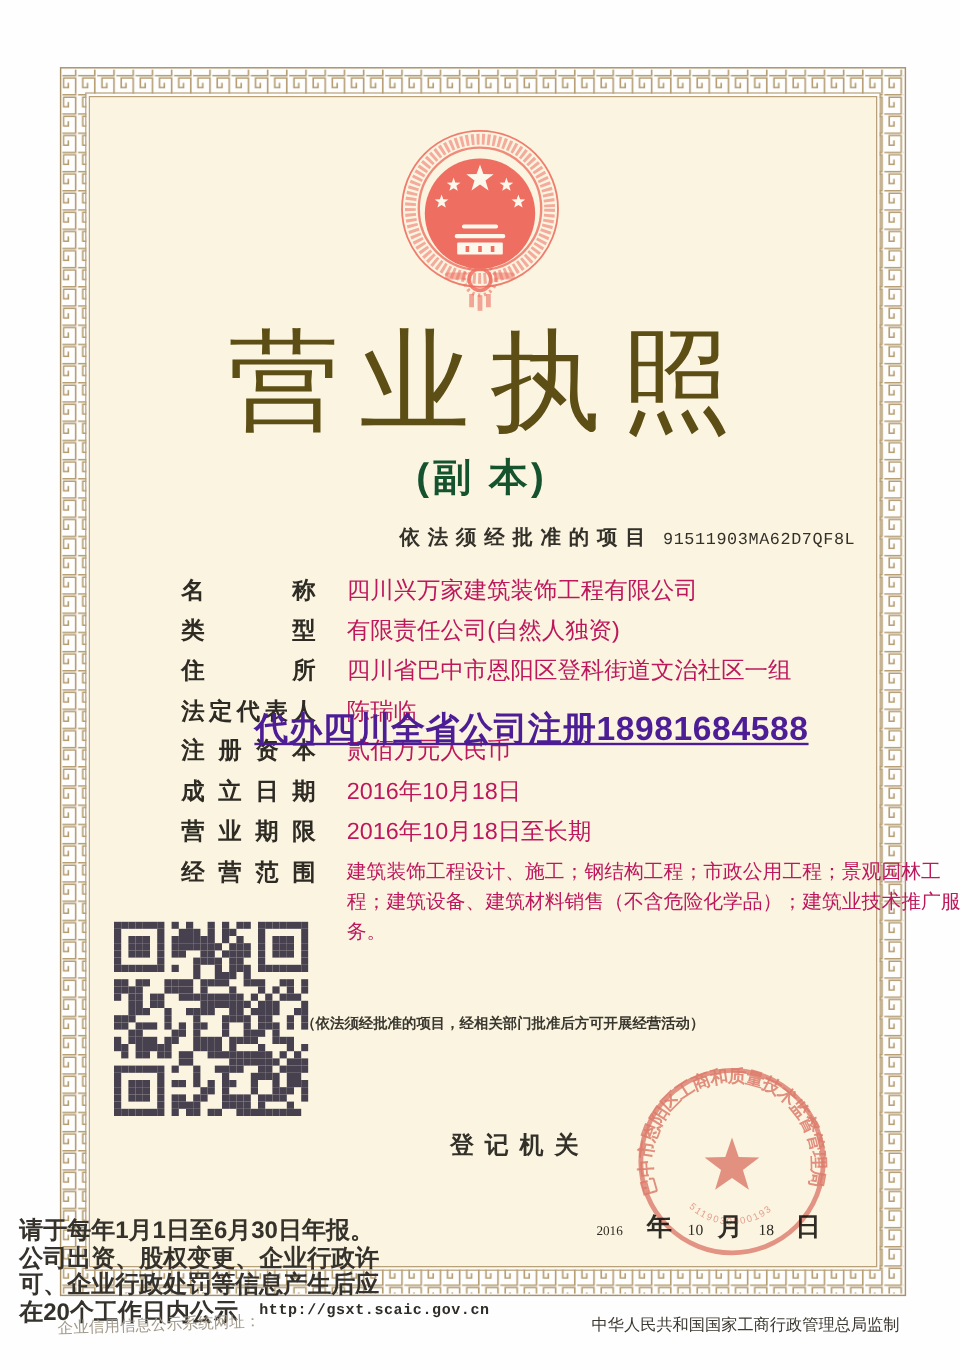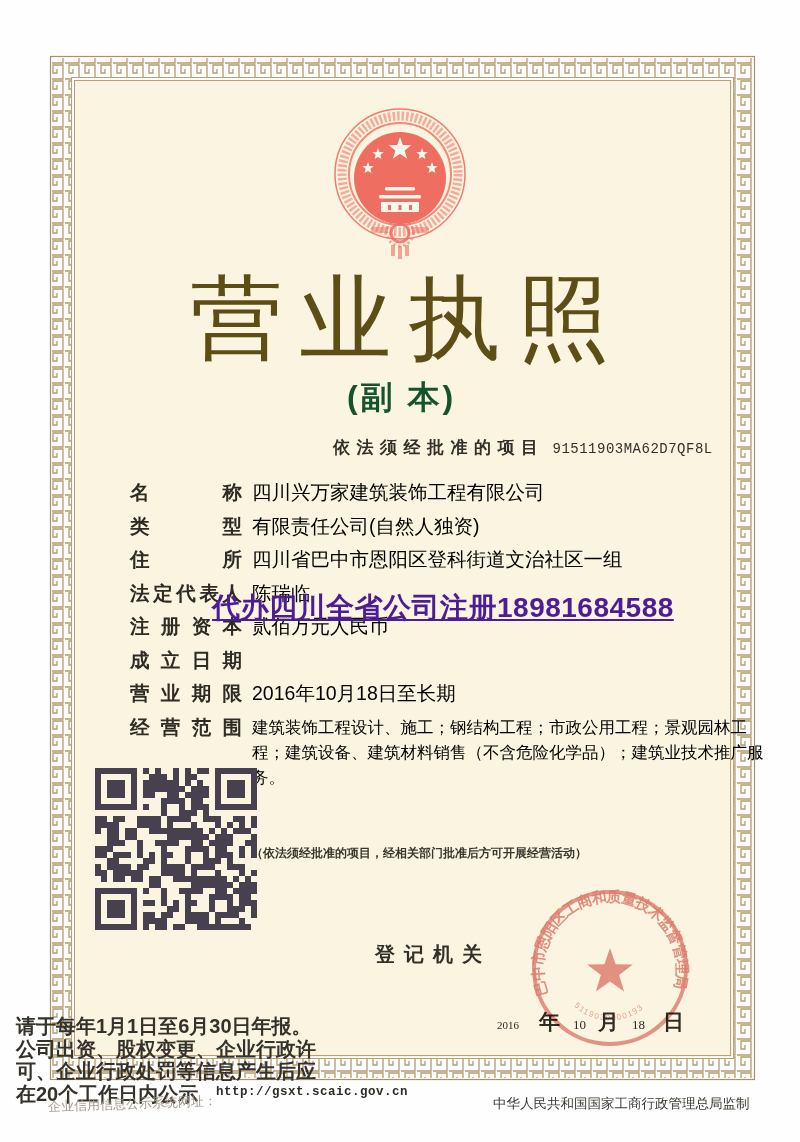--- a/index.html
+++ b/index.html
@@ -20,22 +20,22 @@
   
   .code-row{position:absolute;left:333px;top:436px;z-index:3;display:flex;align-items:baseline;}
   .code-label{font-size:17px;font-weight:bold;color:#33302a;letter-spacing:6.5px;}
   .code-value{font-family:"Liberation Mono",monospace;font-size:14px;color:#33302a;
               margin-left:8px;letter-spacing:0.5px;}
   
   .fields{position:absolute;left:130px;top:482px;width:612px;z-index:3;}
   .field-row{display:flex;margin-bottom:12px;}
   .f-label{width:112px;flex:none;font-size:19.5px;font-weight:bold;color:#2e2b25;
            line-height:21.5px;text-align:justify;text-align-last:justify;
-           -moz-text-align-last:justify;text-justify:inter-character;}
-  .f-value{margin-left:10px;font-size:19.5px;color:#000000;line-height:21.5px;flex:1;}
+           -moz-text-align-last:justify;text-justify:inter-character;margin-left:21px;}
+  .f-value{margin-left:26px;font-size:19.5px;color:#be185d;line-height:21.5px;flex:1;}
   .f-value.small{flex:none;width:516px;font-size:16.5px;line-height:25px;margin-top:-2px;}
   
   .watermark{position:absolute;left:212px;top:589px;z-index:6;font-size:28px;font-weight:bold;
              color:#4c1d95;letter-spacing:0.5px;white-space:nowrap;text-decoration:underline;}
   
   .qr{position:absolute;left:95px;top:768px;width:162px;height:162px;z-index:3;}
   
   .approval{position:absolute;left:251px;top:845px;z-index:3;font-size:12px;font-weight:bold;
             color:#3a372f;white-space:nowrap;}
   
@@ -132,20 +132,21 @@
     <div class="field-row">
       <span class="f-label">法定代表人</span>
       <span class="f-value">陈瑞临</span>
     </div>
     <div class="field-row">
       <span class="f-label">注册资本</span>
       <span class="f-value">贰佰万元人民币</span>
     </div>
     <div class="field-row">
       <span class="f-label">成立日期</span>
+      <span class="f-value">2016年10月18日</span>
     </div>
     <div class="field-row">
       <span class="f-label">营业期限</span>
       <span class="f-value">2016年10月18日至长期</span>
     </div>
     <div class="field-row">
       <span class="f-label">经营范围</span>
       <span class="f-value small">建筑装饰工程设计、施工；钢结构工程；市政公用工程；景观园林工程；建筑设备、建筑材料销售（不含危险化学品）；建筑业技术推广服务。</span>
     </div>
   </div>

